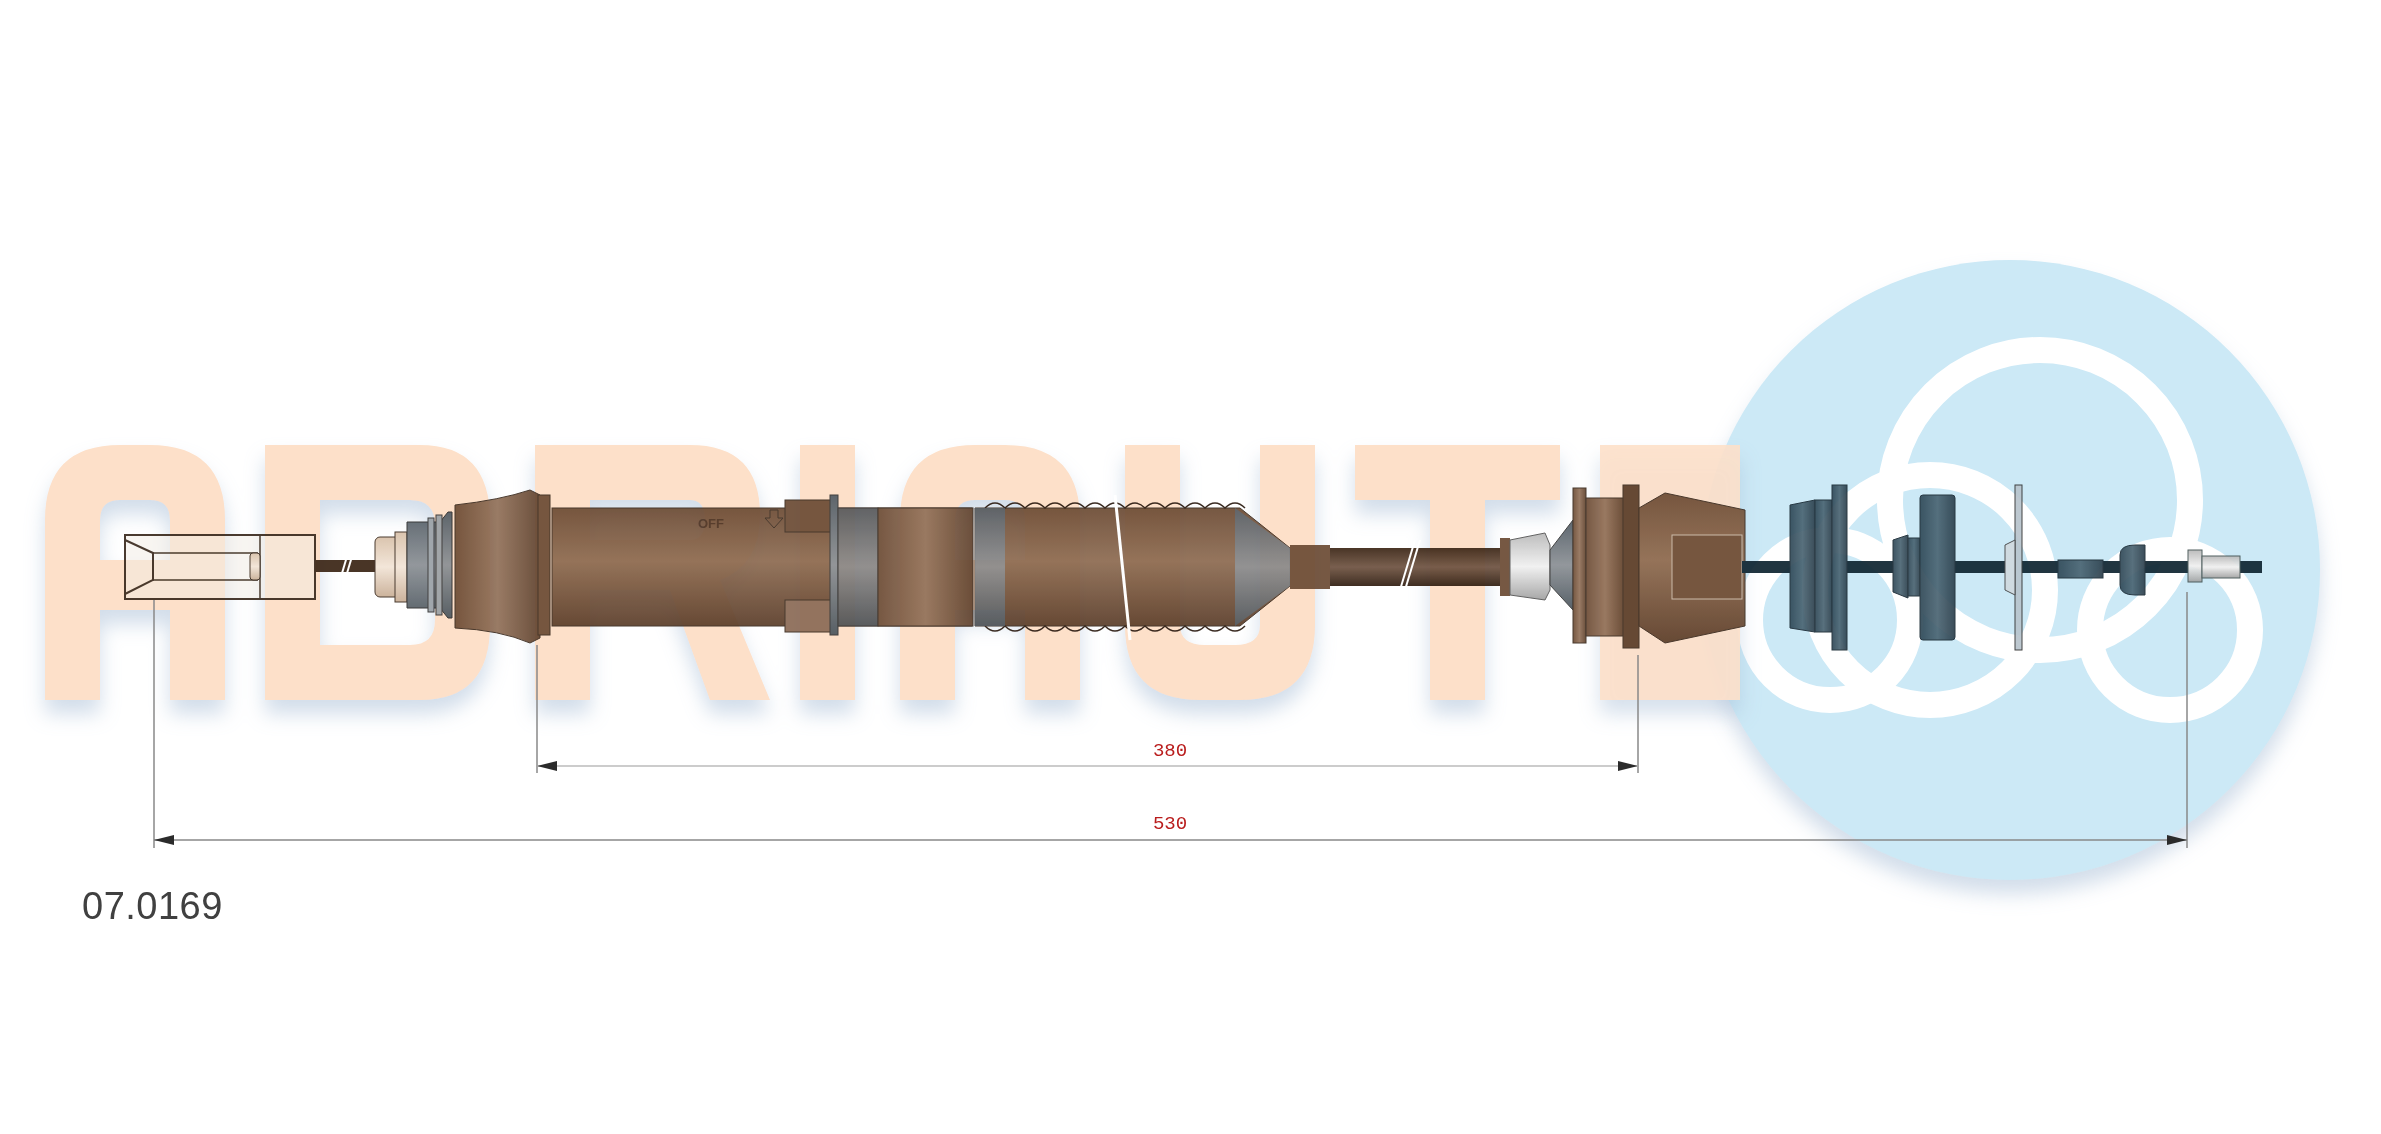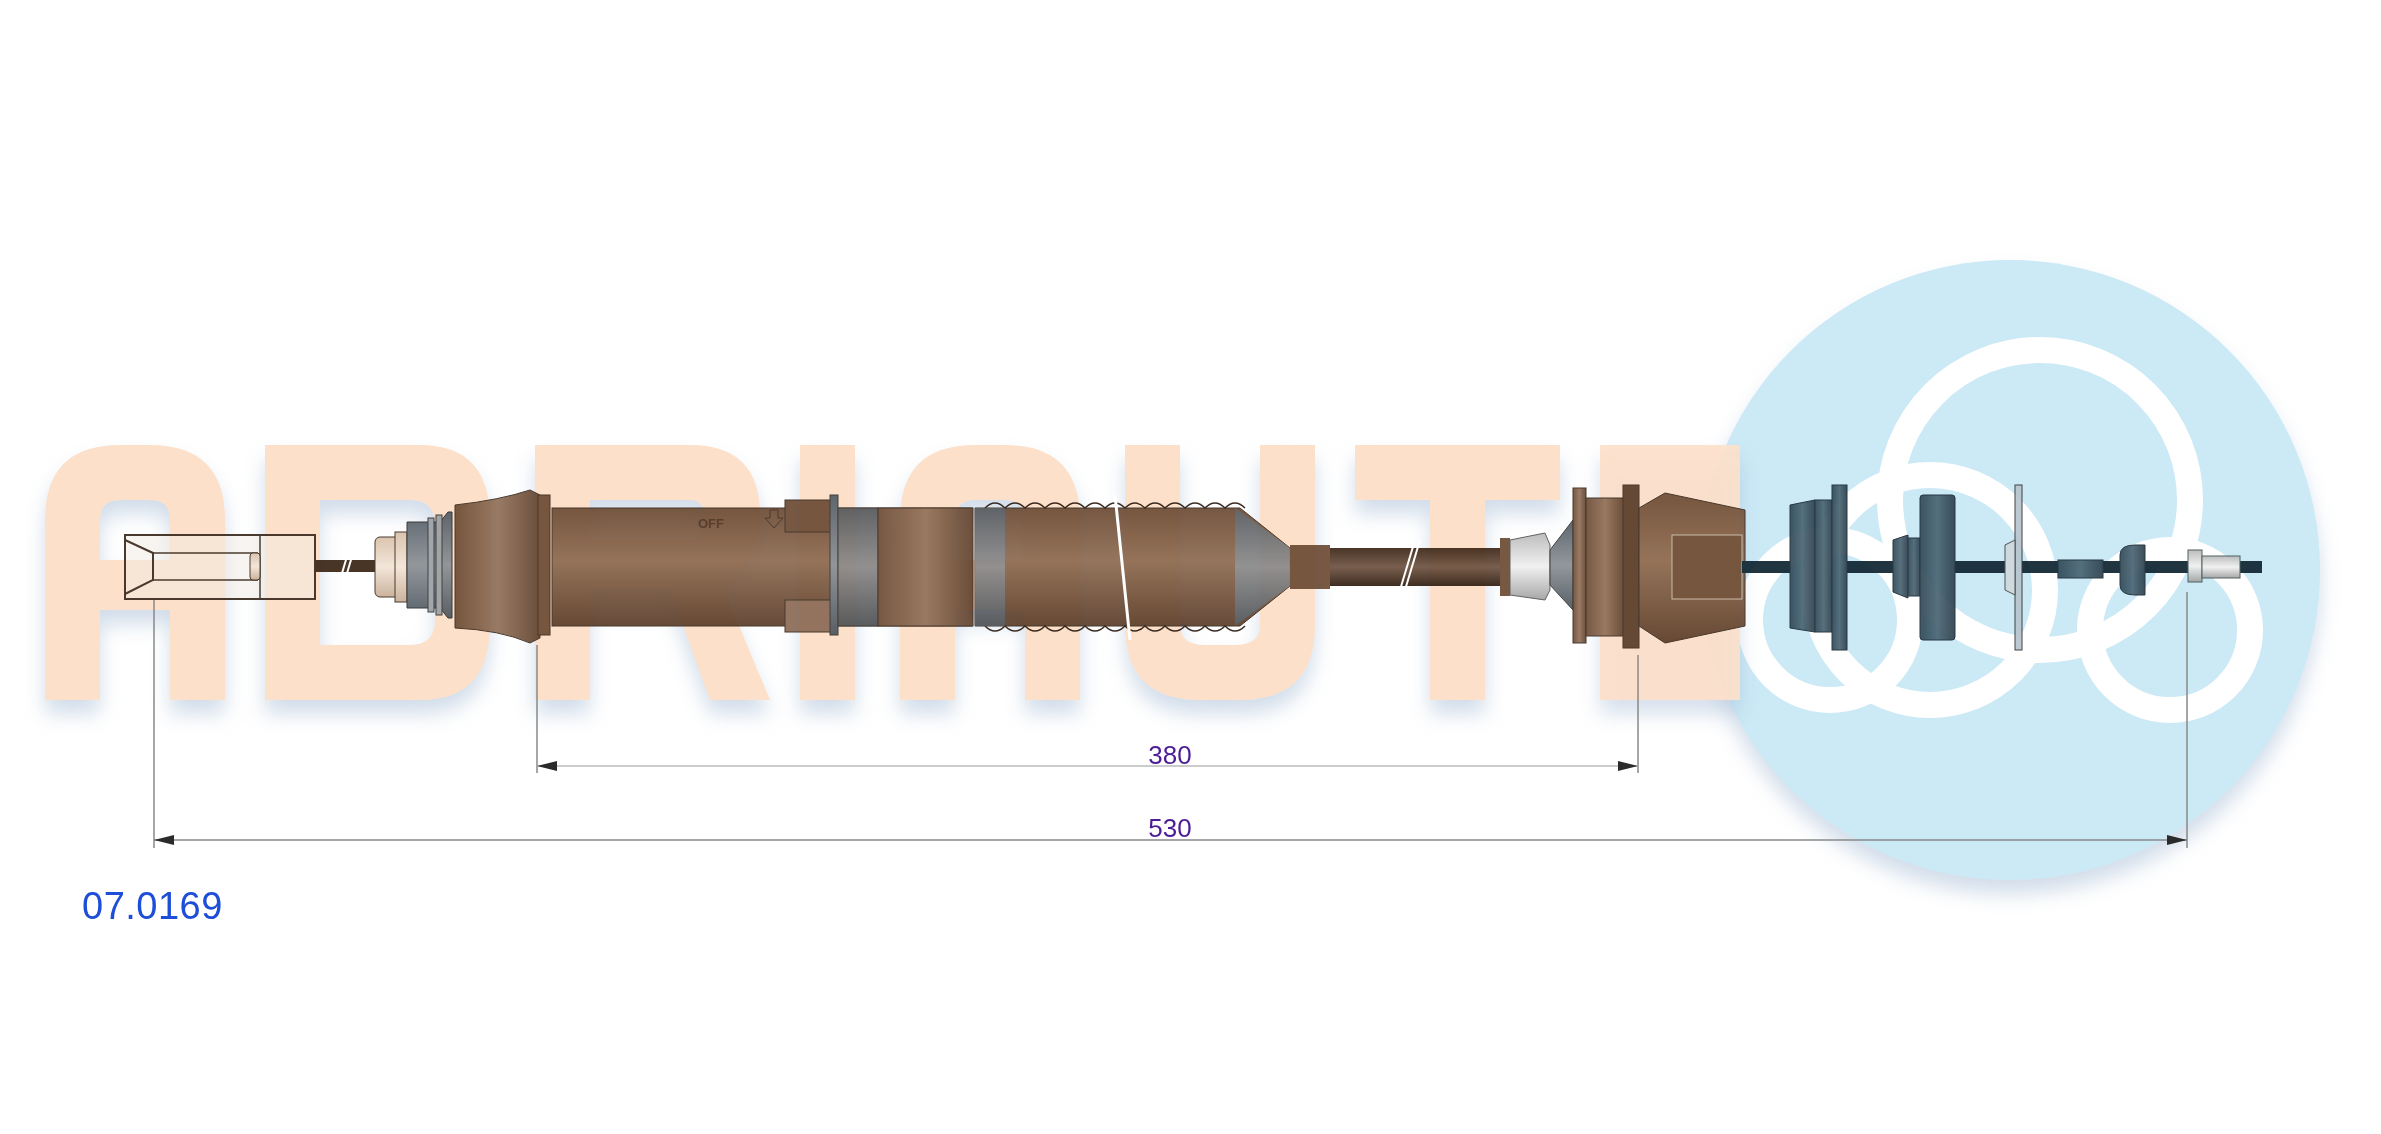--- a/index.html
+++ b/index.html
@@ -1,20 +1,20 @@
 <!DOCTYPE html>
 <html><head>
 <meta charset="utf-8">
 <style>
   html, body { margin: 0; padding: 0; background: #ffffff; }
   body { width: 2381px; height: 1134px; position: relative; overflow: hidden;
          font-family: "Liberation Sans", sans-serif; }
   #canvas { position: absolute; left: 0; top: 0; width: 2381px; height: 1134px; }
-  .dim-label { position: absolute; font-size: 26px; color: #4c1d95; transform: translateX(-50%); }
-  .part-number { position: absolute; left: 82px; top: 885px; font-size: 38px; color: #1d4ed8; letter-spacing: 0.5px; }
+  .dim-label { position: absolute; font-size: 19px; color: #b91c1c; transform: translateX(-50%); font-family: Liberation Mono, monospace; }
+  .part-number { position: absolute; left: 82px; top: 885px; font-size: 38px; color: #404040; letter-spacing: 0.5px; }
 </style>
 </head>
 <body>
 
 <svg id="canvas" viewBox="0 0 2381 1134" xmlns="http://www.w3.org/2000/svg">
   <defs>
     <linearGradient id="brownV" x1="0" y1="0" x2="0" y2="1">
       <stop offset="0" stop-color="#6b4a33"></stop>
       <stop offset="0.45" stop-color="#8c6a50"></stop>
       <stop offset="1" stop-color="#5a3c28"></stop>

